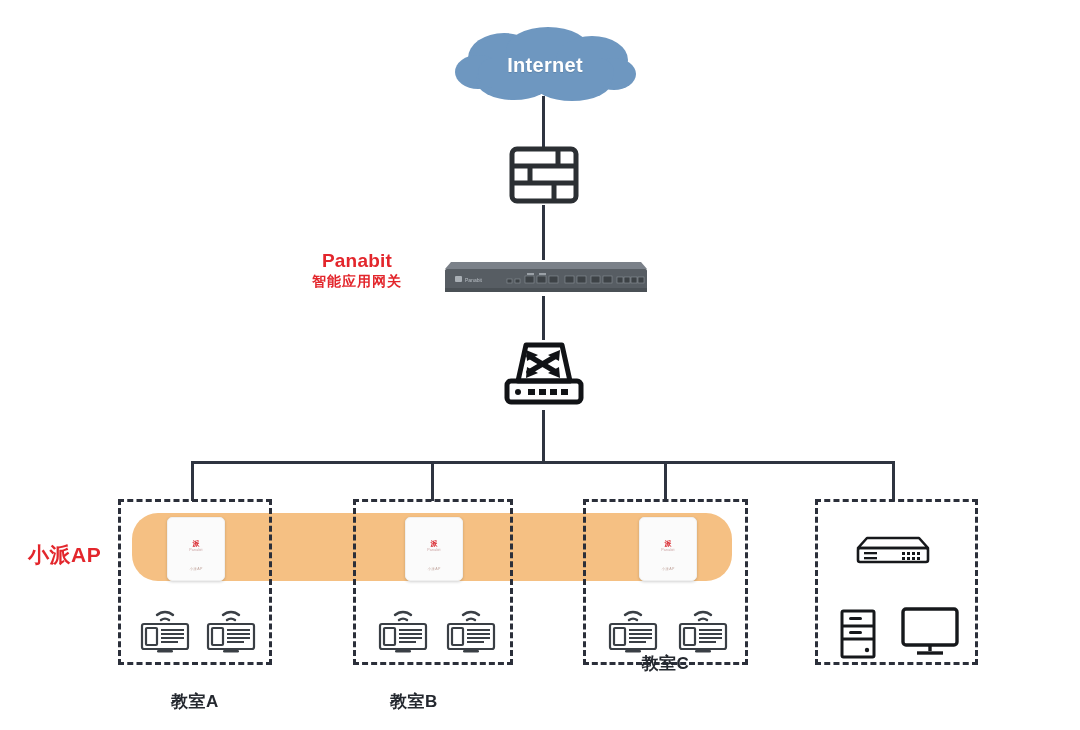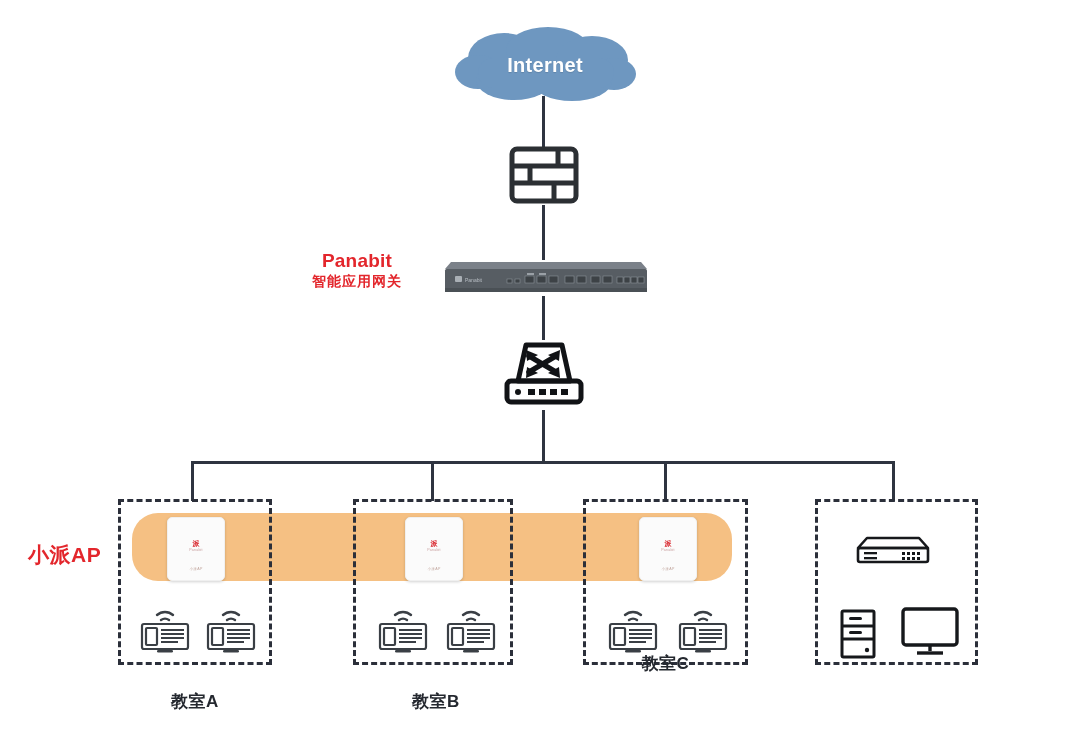--- a/index.html
+++ b/index.html
@@ -238,21 +238,21 @@
         <path d="M24 16 a7 7 0 0 1 8 0"></path>
       </g>
       <g fill="none" stroke="#3a3f45" stroke-width="2.2">
         <rect x="5" y="20" width="46" height="25" rx="2"></rect>
         <rect x="9" y="24" width="11" height="17" rx="1"></rect>
         <path d="M24 26 H47 M24 30 H47 M24 34 H47 M24 38 H41"></path>
       </g>
       <rect x="20" y="46" width="16" height="2.6" rx="1.3" fill="#3a3f45"></rect>
     </svg>
   </div>
-  <div class="group-label" style="left:356px;top:690px;width:160px;">教室B</div>
+  <div class="group-label" style="left:334px;top:690px;width:160px;">教室B</div>
 
   <div class="group" style="left:583px;top:499px;width:165px;height:166px;"></div>
   <div class="ap" style="left:639px;top:517px;">
     <div class="logo">派<span class="sub">Panabit</span></div>
     <div class="foot">小派AP</div>
   </div>
   <div class="client" style="left:605px;top:604px;">
     <svg width="56" height="52" viewBox="0 0 56 52">
       <g fill="none" stroke="#3a3f45" stroke-width="2.4" stroke-linecap="round">
         <path d="M20 11 a12 12 0 0 1 16 0"></path>

